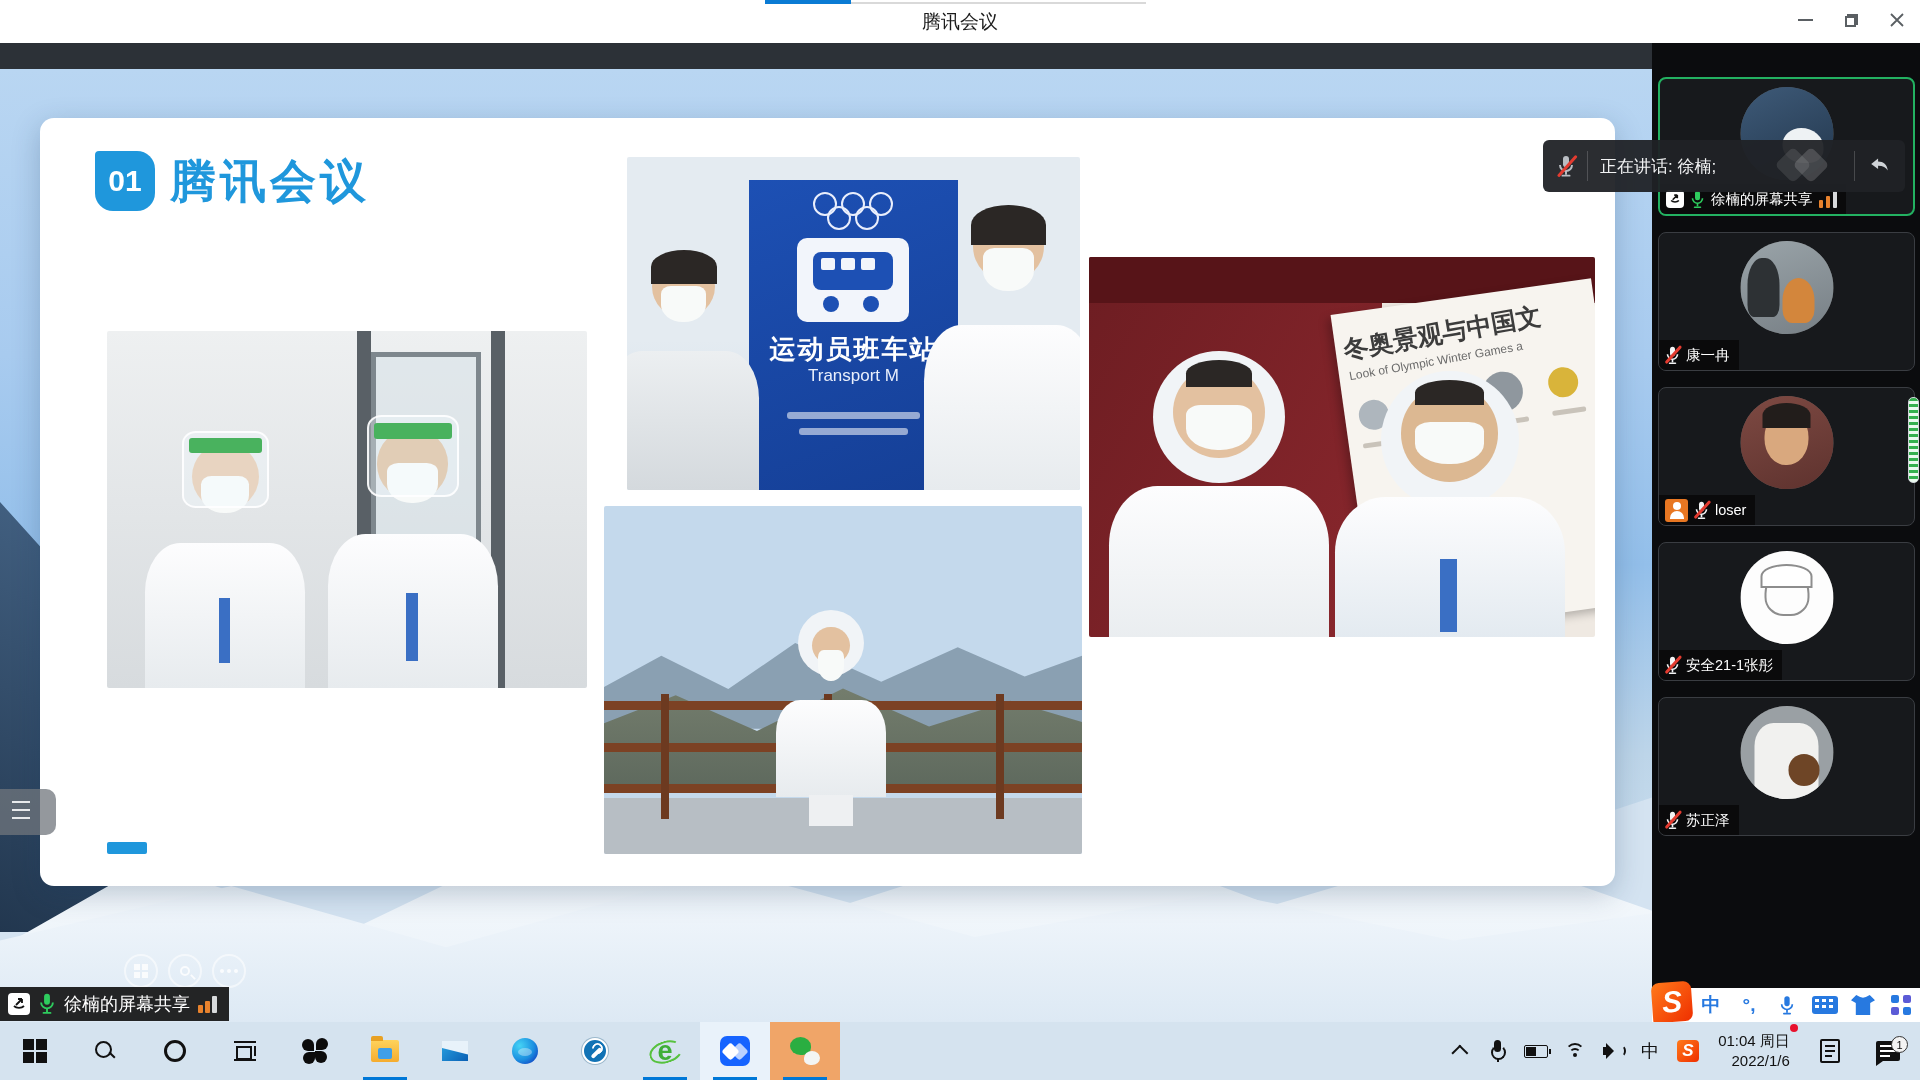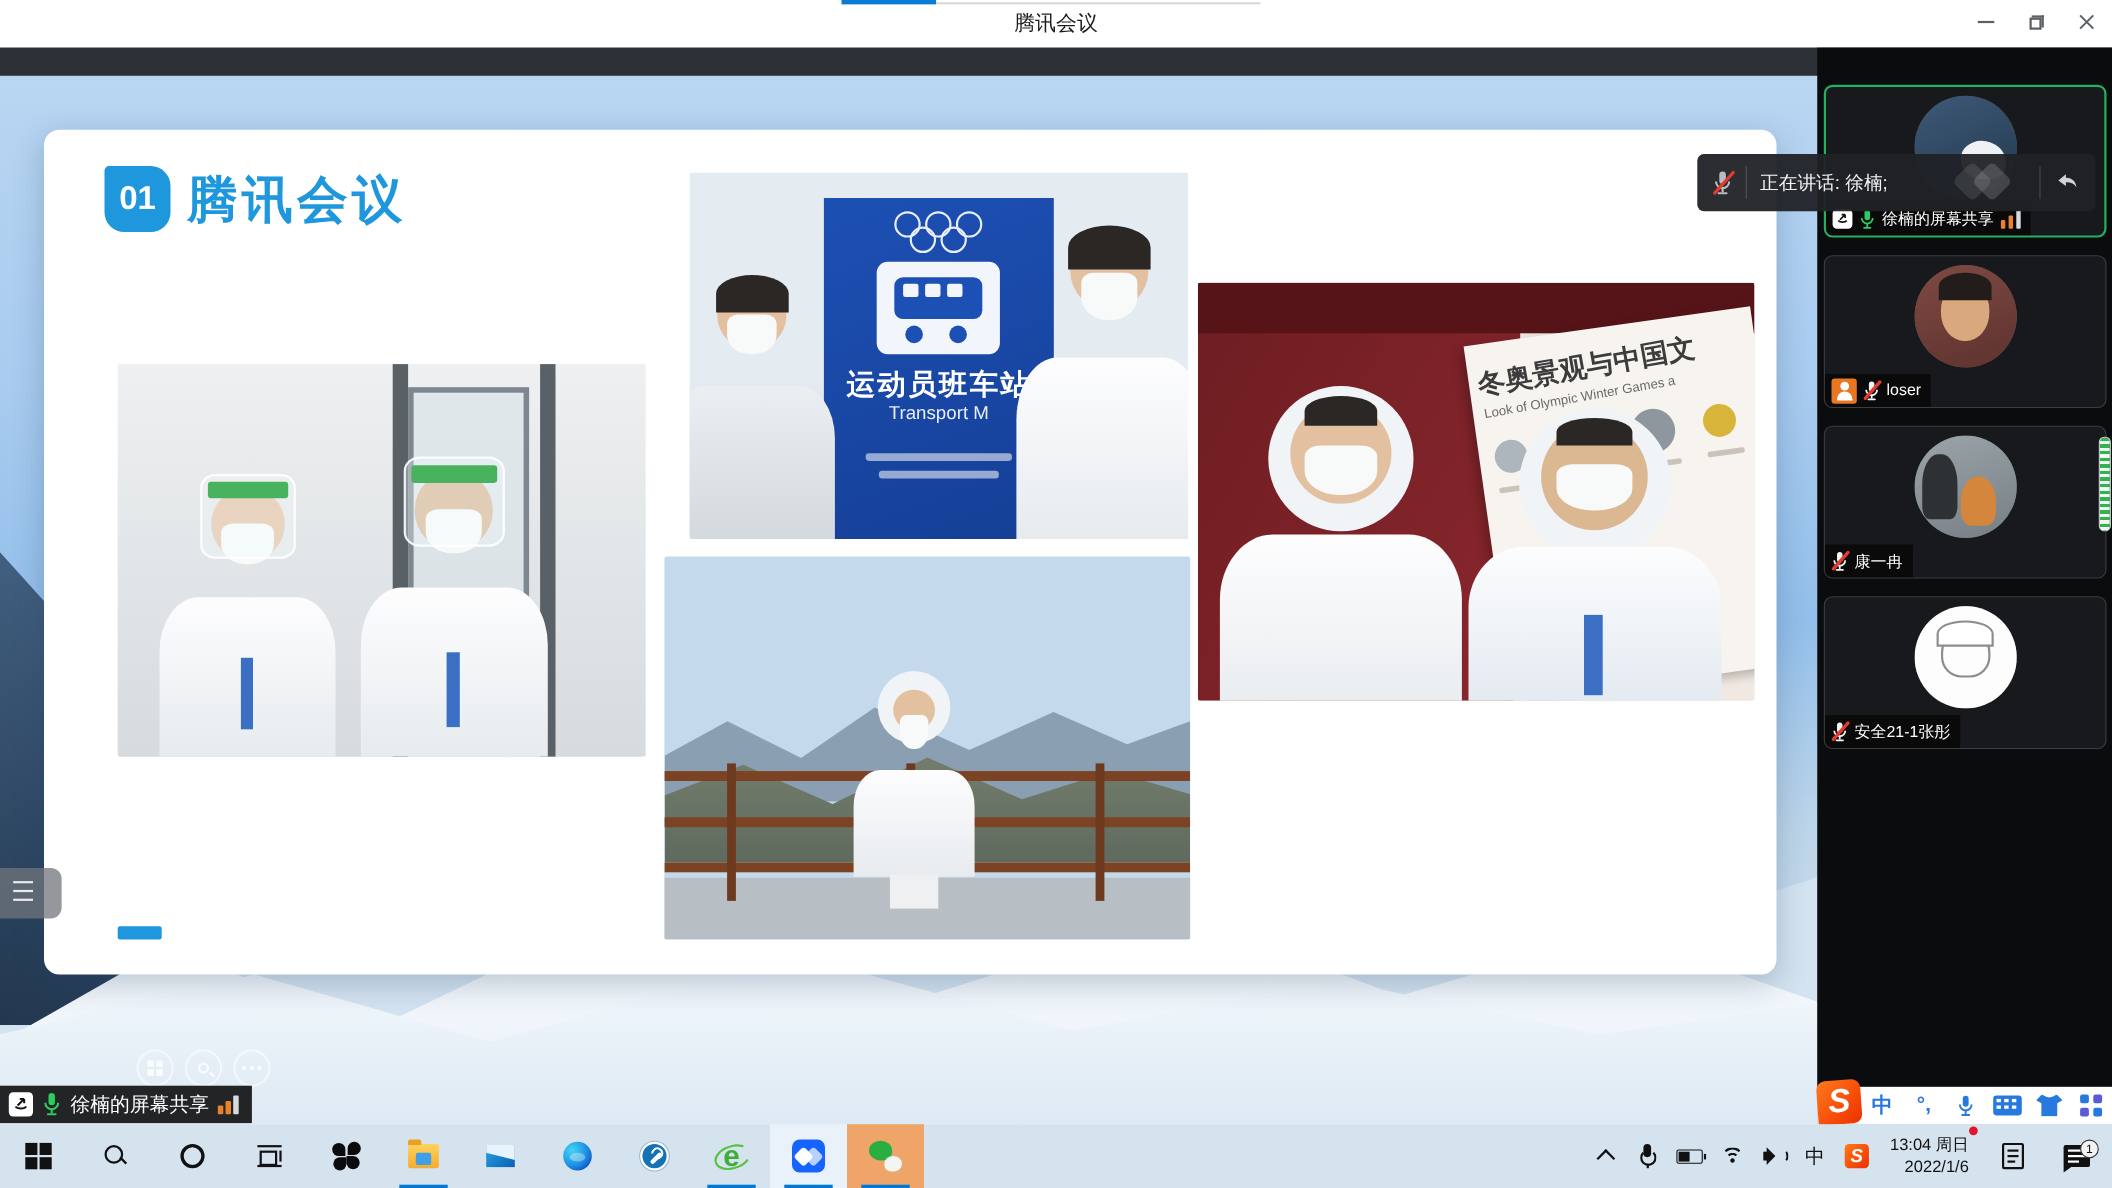--- a/index.html
+++ b/index.html
@@ -534,71 +534,89 @@
       <span class="pname">徐楠的屏幕共享</span>
       <span class="sigbars">
             <b></b>
             <b></b>
             <b></b>
           </span>
     </div>
   </div>
       <div class="tile">
     <div class="avatar">
-          <div class="av-inner av-man"></div>
+          <div class="av-inner av-cat"></div>
         </div>
     <div class="tile-label">
-
-      <span class="host-badge"></span>
 
       <span class="mic-wrap mic-muted muted">
         <svg class="mic-svg" width="15" height="19" viewBox="0 0 24 30" fill="#f2f3f4">
           <rect x="8" y="1" width="8" height="15" rx="4"></rect>
               <path d="M4 13 a8 8 0 0 0 16 0" fill="none" stroke="#f2f3f4" stroke-width="2.6"></path>
           <rect x="10.7" y="21" width="2.6" height="5"></rect>
               <rect x="6" y="26" width="12" height="2.4" rx="1.2"></rect>
         </svg>
       </span>
-      <span class="pname">loser</span>
+      <span class="pname">康一冉</span>
 
     </div>
   </div>
       <div class="tile">
     <div class="avatar">
-          <div class="av-inner av-cat"></div>
+          <div class="av-inner av-man"></div>
         </div>
     <div class="tile-label">
+
+      <span class="host-badge"></span>
 
       <span class="mic-wrap mic-muted muted">
         <svg class="mic-svg" width="15" height="19" viewBox="0 0 24 30" fill="#f2f3f4">
           <rect x="8" y="1" width="8" height="15" rx="4"></rect>
               <path d="M4 13 a8 8 0 0 0 16 0" fill="none" stroke="#f2f3f4" stroke-width="2.6"></path>
           <rect x="10.7" y="21" width="2.6" height="5"></rect>
               <rect x="6" y="26" width="12" height="2.4" rx="1.2"></rect>
         </svg>
       </span>
-      <span class="pname">康一冉</span>
+      <span class="pname">loser</span>
 
     </div>
   </div>
       <div class="tile">
     <div class="avatar">
           <div class="av-inner av-sketch"></div>
         </div>
     <div class="tile-label">
 
       <span class="mic-wrap mic-muted muted">
         <svg class="mic-svg" width="15" height="19" viewBox="0 0 24 30" fill="#f2f3f4">
           <rect x="8" y="1" width="8" height="15" rx="4"></rect>
               <path d="M4 13 a8 8 0 0 0 16 0" fill="none" stroke="#f2f3f4" stroke-width="2.6"></path>
           <rect x="10.7" y="21" width="2.6" height="5"></rect>
               <rect x="6" y="26" width="12" height="2.4" rx="1.2"></rect>
         </svg>
       </span>
       <span class="pname">安全21-1张彤</span>
+
+    </div>
+  </div>
+      <div class="tile">
+    <div class="avatar">
+          <div class="av-inner av-ball"></div>
+        </div>
+    <div class="tile-label">
+
+      <span class="mic-wrap mic-muted muted">
+        <svg class="mic-svg" width="15" height="19" viewBox="0 0 24 30" fill="#f2f3f4">
+          <rect x="8" y="1" width="8" height="15" rx="4"></rect>
+              <path d="M4 13 a8 8 0 0 0 16 0" fill="none" stroke="#f2f3f4" stroke-width="2.6"></path>
+          <rect x="10.7" y="21" width="2.6" height="5"></rect>
+              <rect x="6" y="26" width="12" height="2.4" rx="1.2"></rect>
+        </svg>
+      </span>
+      <span class="pname">苏正泽</span>
 
     </div>
   </div>
     </div>
   <div id="scrollthumb"></div>
 </div>
 
 <div id="banner">
   <span class="mic-wrap muted">
     <svg class="mic-svg" width="18" height="23" viewBox="0 0 24 30" fill="#b9bdc2">
@@ -726,21 +744,21 @@
         <i></i>
       </span>
     </div>
   <div class="tray-item" style="width:36px; font-size:18px;">中</div>
   <div class="tray-item" style="width:40px;">
     <span class="sogou-sm">S</span>
   </div>
   <div class="tray-item" style="width:96px;">
     <div id="clock">
       <span class="dot"></span>
-      <div>13:04 周日</div>
+      <div>01:04 周日</div>
       <div>2022/1/6</div>
     </div>
   </div>
   <div class="tray-item" style="width:52px;">
     <span class="news-ico">
         <b></b>
         <b></b>
         <b></b>
       </span>
   </div>

